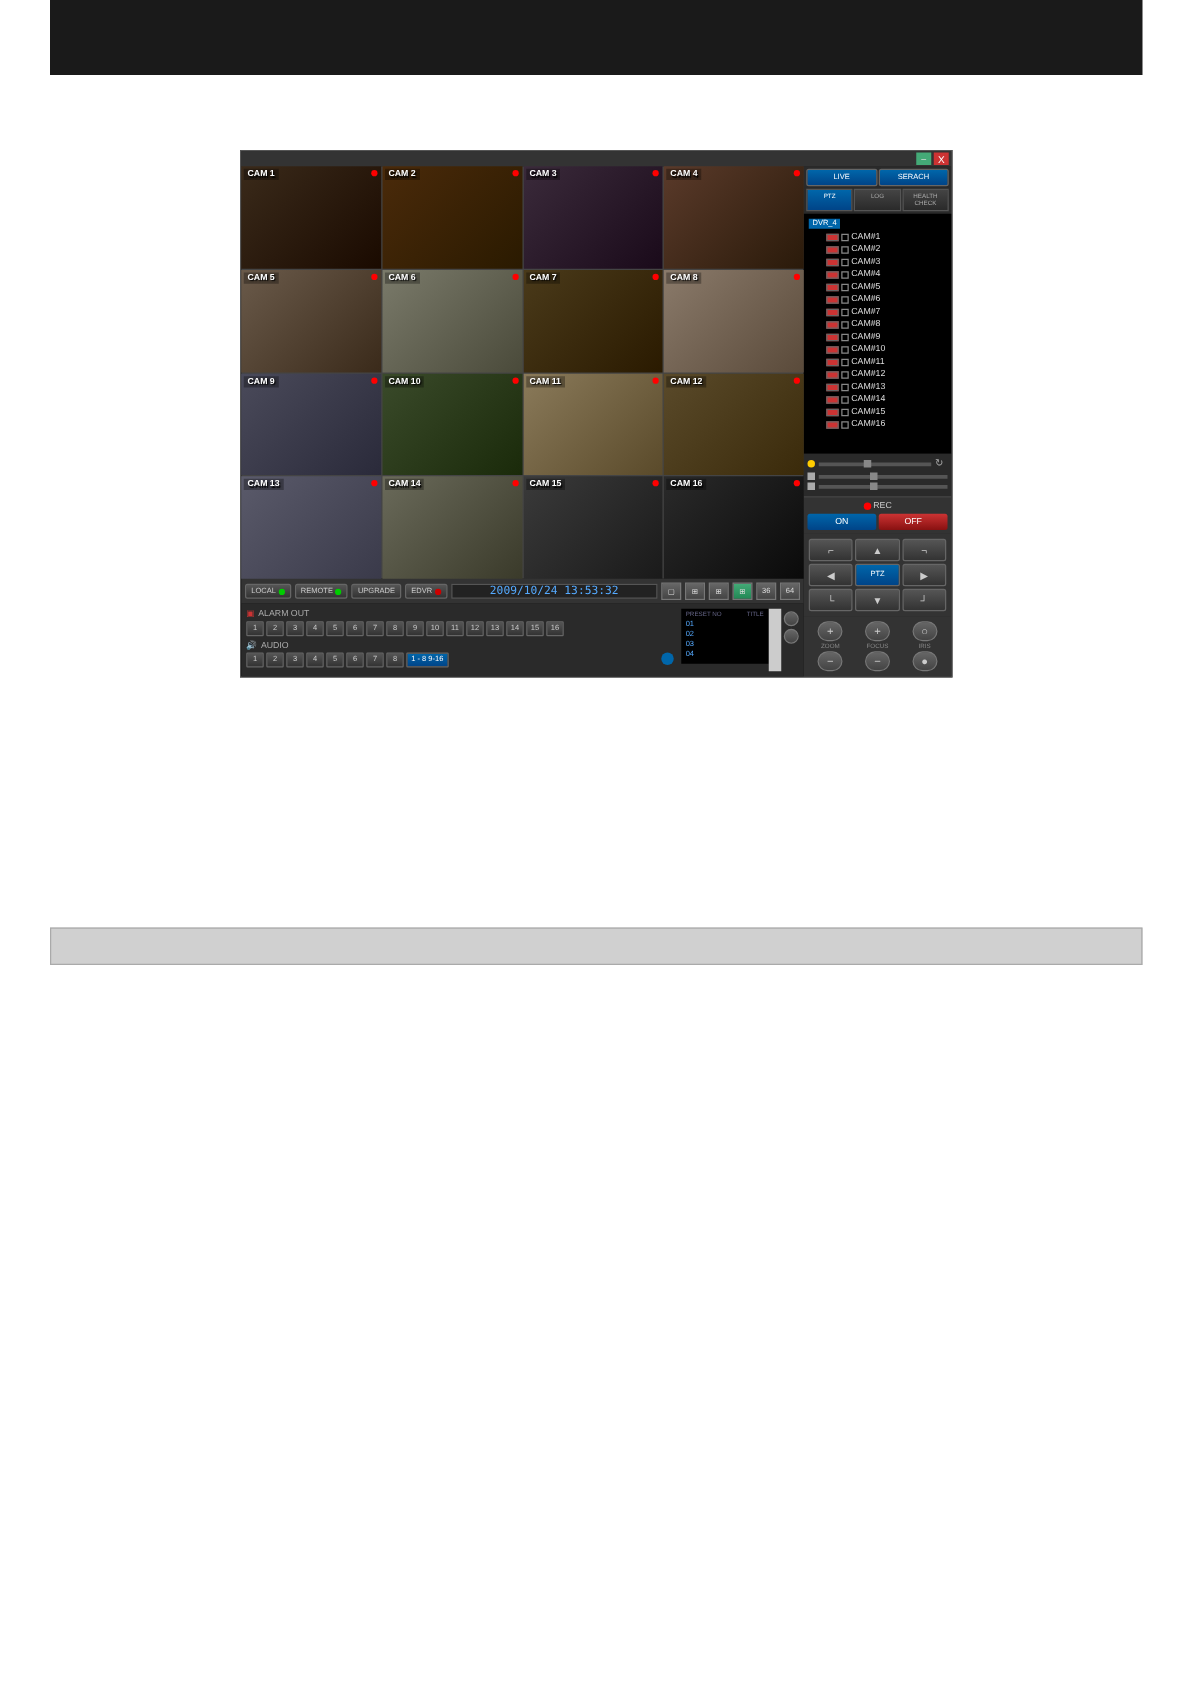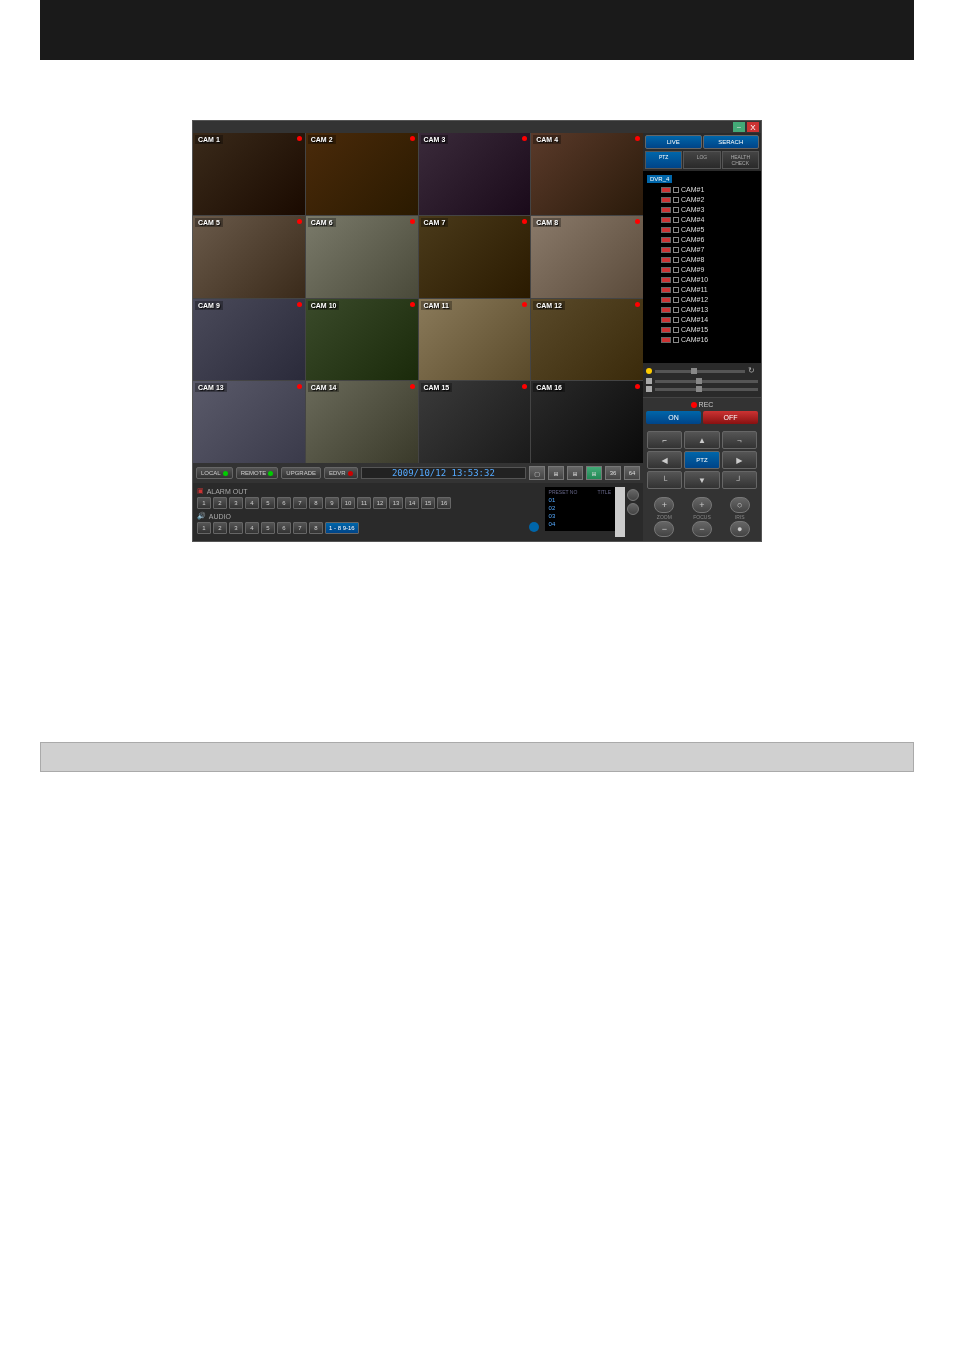--- a/index.html
+++ b/index.html
@@ -178,21 +178,21 @@
                 <span>REMOTE</span>
                 <span class="dot-g"></span>
               </div>
             <div class="tb-btn">
                 <span>UPGRADE</span>
               </div>
             <div class="tb-btn">
                 <span>EDVR</span>
                 <span class="dot-r"></span>
               </div>
-            <div class="timestamp">2009/10/12 13:53:32</div>
+            <div class="timestamp">2009/10/24 13:53:32</div>
             <div class="layout-btn">▢</div>
             <div class="layout-btn">⊞</div>
             <div class="layout-btn">⊞</div>
             <div class="layout-btn active">⊞</div>
             <div class="layout-btn">36</div>
             <div class="layout-btn">64</div>
           </div>
 
           <div class="bottom-panels">
             <div style="display:flex; gap:6px;">

